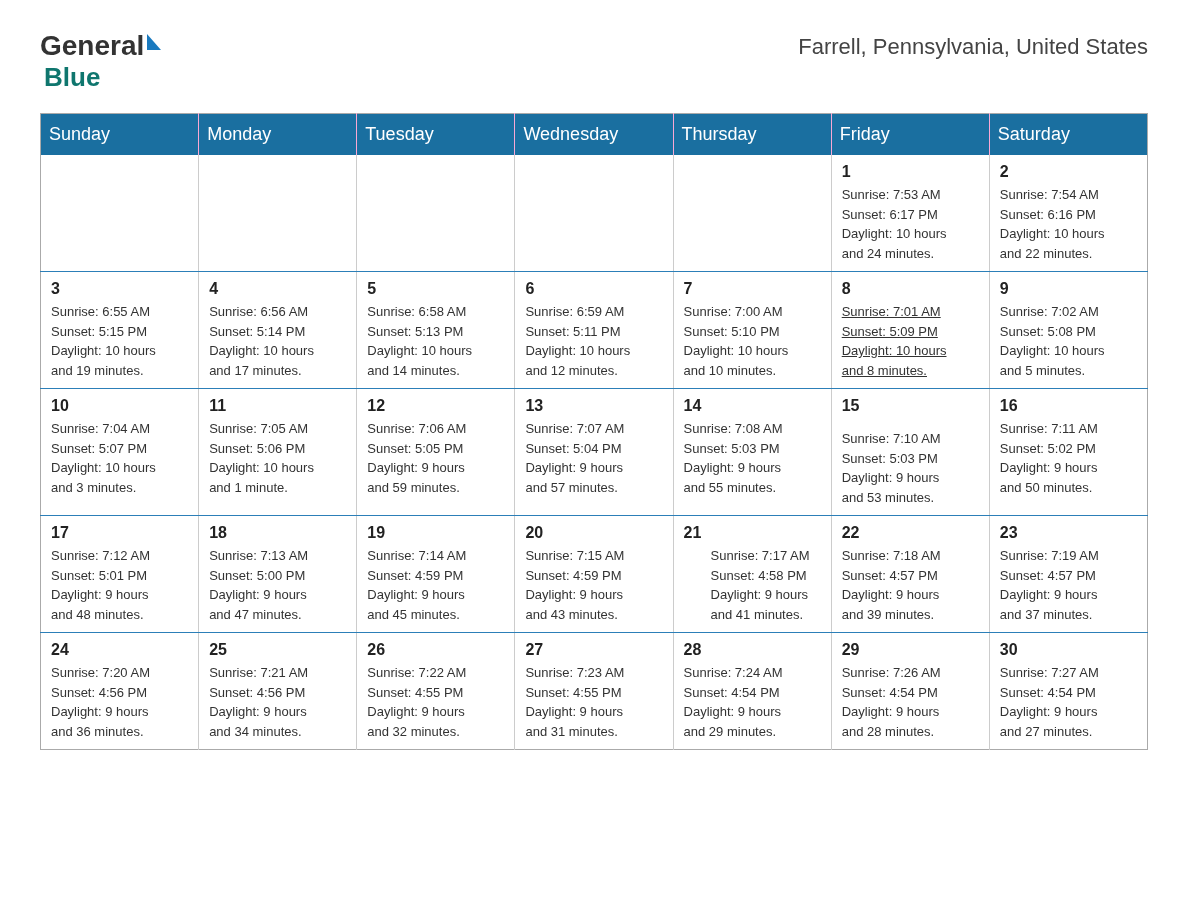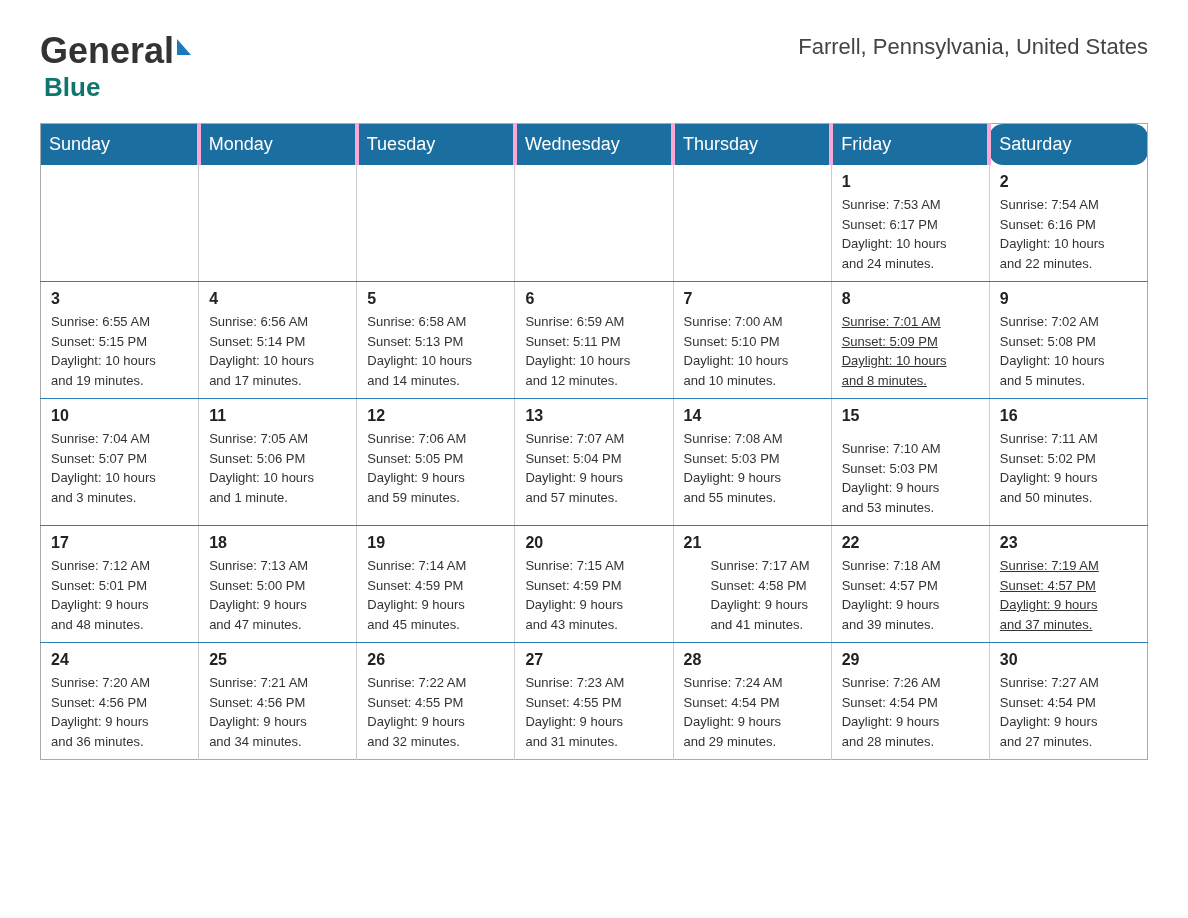--- a/index.html
+++ b/index.html
@@ -45,25 +45,24 @@
       border-collapse: collapse;
       border: 1px solid #aaa;
     }
     .calendar th {
       background-color: #1a6fa0;
       color: #fff;
       padding: 10px 8px;
       text-align: left;
       font-size: 18px;
       font-weight: normal;
-      border-right: 4px solid #f9a8d4;
+      border-right: 1px solid #f9a8d4;
     }
     .calendar th:last-child {
       border-right: none;
-      border-radius: 14px;
     }
     .calendar td {
       vertical-align: top;
       padding: 8px 10px;
       border-right: 1px solid #ccc;
       border-bottom: 1px solid #2c7fb8;
       width: 14.28%;
       min-height: 100px;
       font-size: 13.5px;
       color: #222;
@@ -88,21 +87,21 @@
       line-height: 1.5;
     }
     .empty-cell {
       background: #f9f9f9;
     }
     .logo-wrapper {
       display: flex;
       align-items: center;
     }
     .logo-general {
-      font-size: 36px;
+      font-size: 28px;
       font-weight: bold;
       color: #333;
     }
     .logo-arrow {
       display: inline-block;
       width: 0;
       height: 0;
       border-style: solid;
       border-width: 16px 0 0 14px;
       border-color: transparent transparent transparent #1a7abf;
@@ -306,21 +305,21 @@
         </td>
         <td>
           <span class="day-number">22</span>
           <div class="day-info" style="white-space: pre-line;">Sunrise: 7:18 AM
 Sunset: 4:57 PM
 Daylight: 9 hours
 and 39 minutes.</div>
         </td>
         <td>
           <span class="day-number">23</span>
-          <div class="day-info" style="white-space: pre-line; text-decoration: underline;">Sunrise: 7:19 AM
+          <div class="day-info" style="white-space: pre-line;">Sunrise: 7:19 AM
 Sunset: 4:57 PM
 Daylight: 9 hours
 and 37 minutes.</div>
         </td>
       </tr>
       <tr>
         <td>
           <span class="day-number">24</span>
           <div class="day-info" style="white-space: pre-line;">Sunrise: 7:20 AM
 Sunset: 4:56 PM

